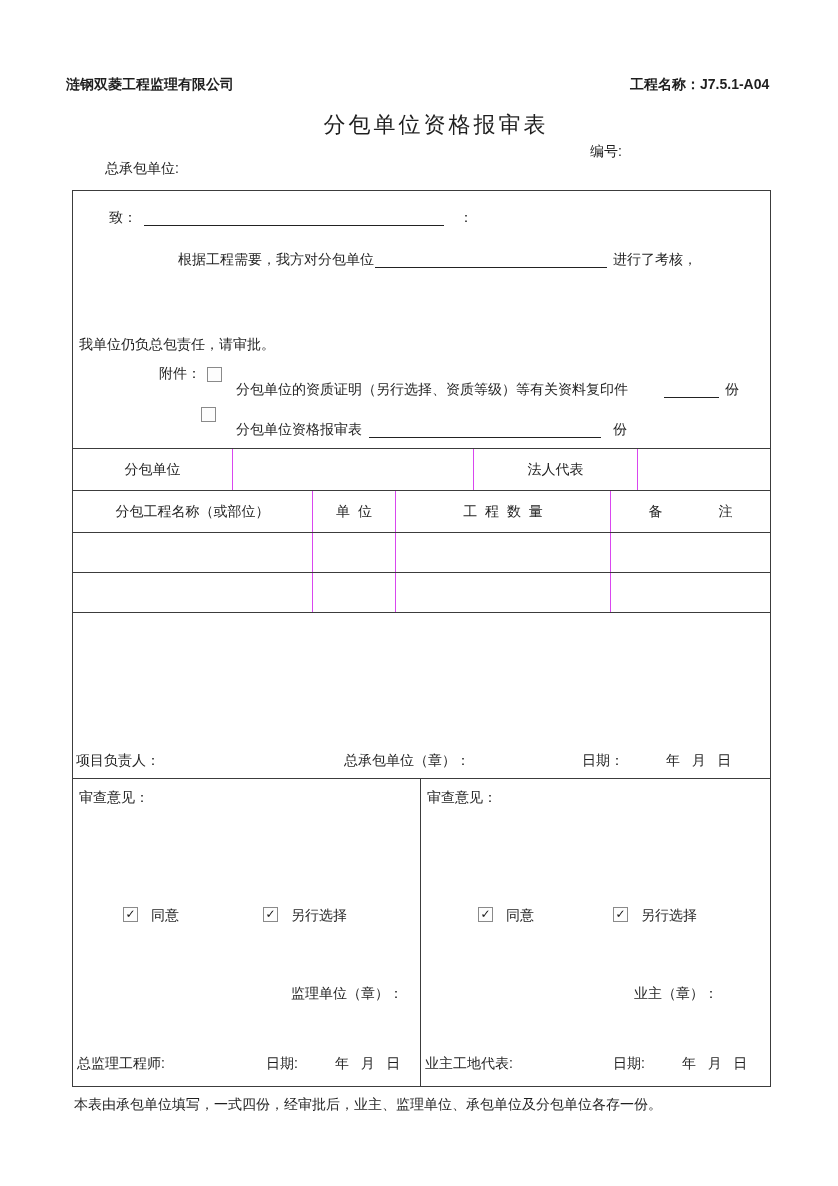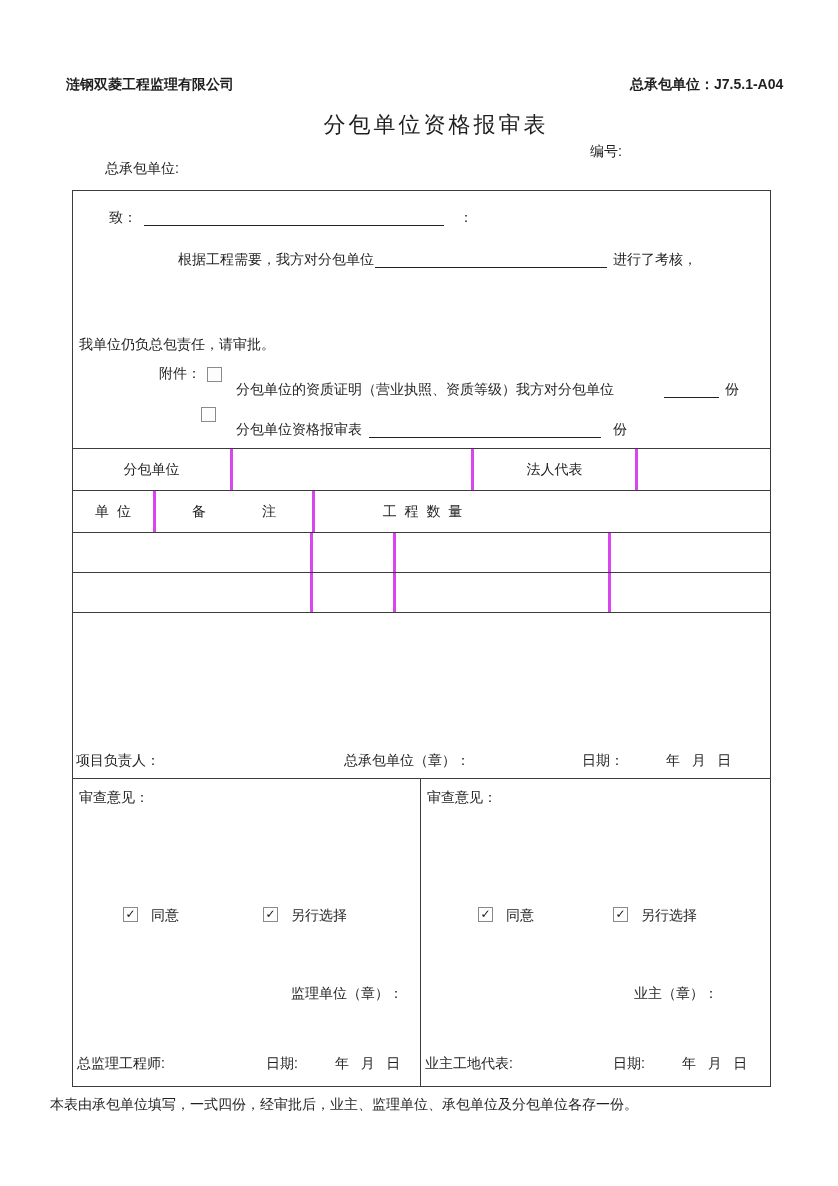--- a/index.html
+++ b/index.html
@@ -11,37 +11,37 @@
          font-size:22px;font-weight:normal;letter-spacing:3px;}
   .form-box{position:absolute;left:72px;top:190px;width:697px;height:895px;
             border:1px solid #3c3c3c;box-sizing:content-box;}
   .sec-apply{position:relative;height:257px;}
   .row{display:flex;border-top:1px solid #3c3c3c;box-sizing:border-box;}
   .row-sub{height:42px;}
   .row-head{height:42px;}
   .row-empty{height:40px;}
   .row-wide{position:relative;height:166px;border-top:1px solid #3c3c3c;box-sizing:border-box;}
   .sec-review{display:flex;height:308px;border-top:1px solid #3c3c3c;box-sizing:border-box;}
-  .c{border-right:3px solid #d946ef;box-sizing:border-box;display:flex;
+  .c{border-right:1px solid #d946ef;box-sizing:border-box;display:flex;
      align-items:center;justify-content:center;white-space:pre;}
   .c:last-child{border-right:none;}
   .rev{position:relative;width:348px;border-right:1px solid #3c3c3c;box-sizing:border-box;}
   .rev:last-child{border-right:none;flex:1;}
   .u{position:absolute;border-bottom:1px solid #222222;height:16px;}
   .cb{position:absolute;width:13px;height:13px;border:1px solid #8a8a8a;background:#fdfdfd;
       font-size:12px;line-height:12px;text-align:center;font-weight:bold;color:#111;}
-  .footer-note{position:absolute;left:50px;top:1096px;white-space:pre;}
+  .footer-note{position:absolute;left:74px;top:1096px;white-space:pre;}
 </style>
 </head>
 <body>
 
 <div class="page">
 
   <div class="abs bold" style="left:66px;top:76px">涟钢双菱工程监理有限公司</div>
-  <div class="abs bold" style="left:630px;top:76px">总承包单位：J7.5.1-A04</div>
+  <div class="abs bold" style="left:630px;top:76px">工程名称：J7.5.1-A04</div>
 
   <div class="title">分包单位资格报审表</div>
 
   <div class="abs" style="left:105px;top:160px">总承包单位:</div>
   <div class="abs" style="left:590px;top:143px">编号:</div>
 
   <div class="form-box">
 
     <div class="sec-apply">
       <span class="abs" style="left:36px;top:18px">致：</span>
@@ -49,41 +49,42 @@
       <span class="abs" style="left:386px;top:18px">：</span>
 
       <span class="abs" style="left:105px;top:60px">根据工程需要，我方对分包单位</span>
       <span class="u" style="left:302px;top:60px;width:232px"></span>
       <span class="abs" style="left:540px;top:60px">进行了考核，</span>
 
       <span class="abs" style="left:6px;top:145px">我单位仍负总包责任，请审批。</span>
 
       <span class="abs" style="left:86px;top:174px">附件：</span>
       <span class="cb" style="left:134px;top:176px"></span>
-      <span class="abs" style="left:163px;top:190px">分包单位的资质证明（营业执照、资质等级）我方对分包单位</span>
+      <span class="abs" style="left:163px;top:190px">分包单位的资质证明（另行选择、资质等级）等有关资料复印件</span>
       <span class="u" style="left:591px;top:190px;width:55px"></span>
       <span class="abs" style="left:652px;top:190px">份</span>
 
       <span class="cb" style="left:128px;top:216px"></span>
       <span class="abs" style="left:163px;top:230px">分包单位资格报审表</span>
       <span class="u" style="left:296px;top:230px;width:232px"></span>
       <span class="abs" style="left:540px;top:230px">份</span>
     </div>
 
     <div class="row row-sub">
       <div class="c" style="width:160px">分包单位</div>
       <div class="c" style="width:241px"></div>
       <div class="c" style="width:164px">法人代表</div>
       <div class="c" style="width:132px"></div>
     </div>
 
     <div class="row row-head">
+      <div class="c" style="width:240px">分包工程名称（或部位）</div>
       <div class="c" style="width:83px">单  位</div>
+      <div class="c" style="width:215px">工  程  数  量</div>
       <div class="c" style="width:159px">备　　　　注</div>
-      <div class="c" style="width:215px">工  程  数  量</div>
     </div>
 
     <div class="row row-empty">
       <div class="c" style="width:240px"></div>
       <div class="c" style="width:83px"></div>
       <div class="c" style="width:215px"></div>
       <div class="c" style="width:159px"></div>
     </div>
     <div class="row row-empty">
       <div class="c" style="width:240px"></div>

